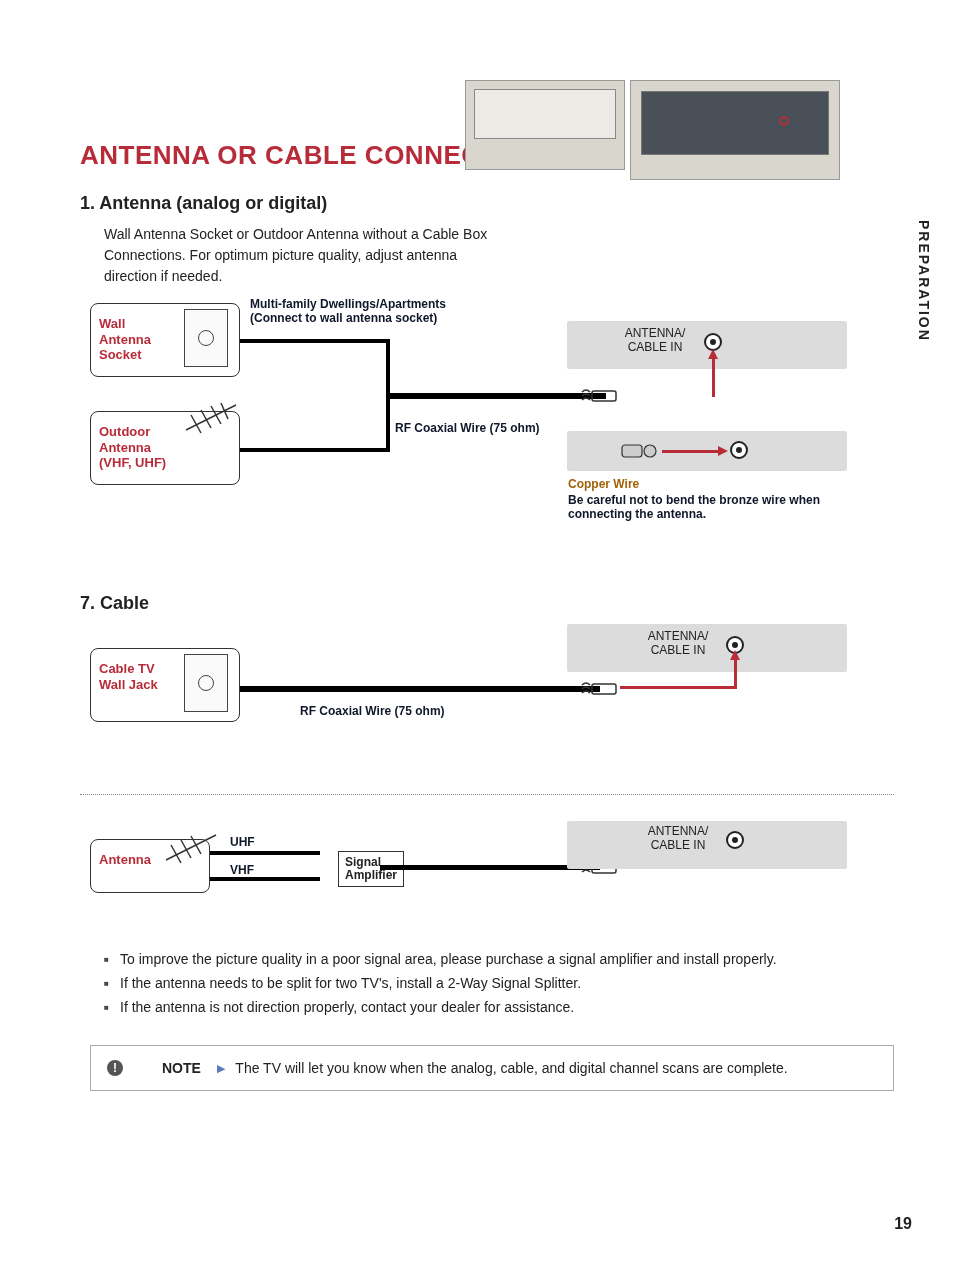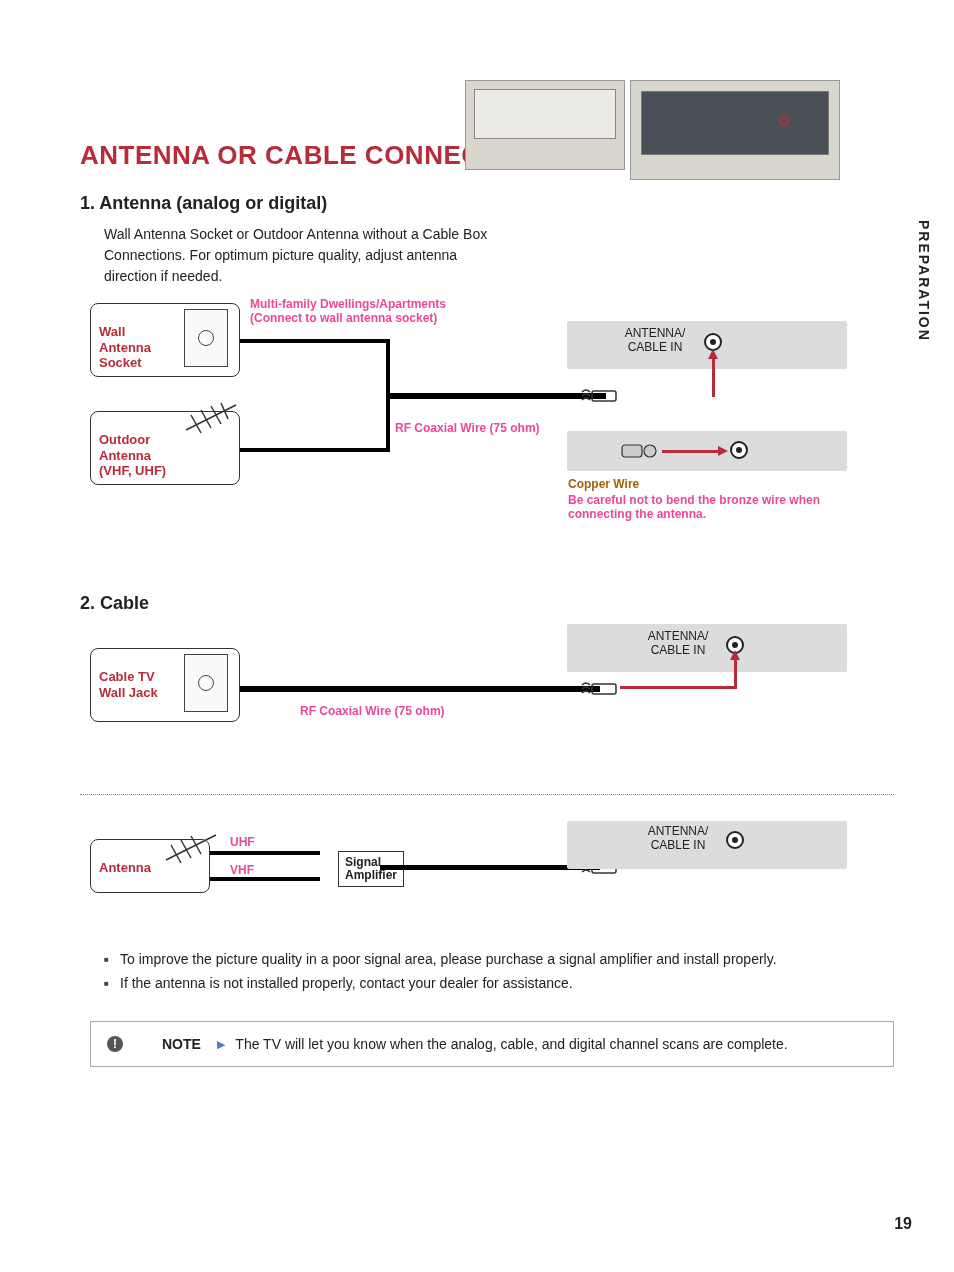--- a/index.html
+++ b/index.html
@@ -46,21 +46,21 @@
   .diagram {
     position: relative;
     margin-left: 10px;
     margin-bottom: 30px;
   }
   .box {
     position: absolute;
     background: #fff;
     border: 1px solid #333;
     border-radius: 8px;
-    padding: 20px 8px;
+    padding: 12px 8px;
     font-size: 13px;
     font-weight: bold;
     color: #b82c3a;
     line-height: 1.2;
   }
   .wallsock-icon {
     position: absolute;
     width: 44px; height: 58px;
     border: 1px solid #444;
     background: #fafafa;
@@ -72,21 +72,21 @@
   }
   .antenna-icon {
     position: absolute;
     width: 70px; height: 40px;
   }
   .antenna-icon svg { width:100%; height:100%; }
   .label {
     position: absolute;
     font-size: 12px;
     font-weight: bold;
-    color: #ec4899;
+    color: #0f172a;
     line-height: 1.2;
   }
   .label.red { color: #a16207; }
   .grayport {
     position: absolute;
     background: #dcdcdc;
     border-radius: 2px;
   }
   .port-text {
     position:absolute;
@@ -277,21 +277,21 @@
     <div class="line red" style="left:572px; top:147px; width:58px; height:3px;"></div>
     <div class="arrowhead-r" style="left:628px; top:143px;"></div>
     <div class="coax-ring" style="left:640px; top:138px;"></div>
 
     <div class="label red" style="left:478px; top:174px;">Copper Wire</div>
     <div class="label" style="left:478px; top:190px; width:290px; font-weight:bold;">
       <span>Be careful not to bend the bronze wire when connecting the antenna.</span>
     </div>
   </div>
 
-  <h2>2. Cable</h2>
+  <h2>7. Cable</h2>
   <div class="diagram" style="height:130px;">
     <div class="box" style="left:0; top:24px; width:150px; height:74px;">
       <span style="white-space:pre-line;margin-top:40px;">Cable TV
 Wall Jack</span>
     </div>
     <div class="wallsock-icon" style="left:94px; top:30px;"></div>
 
     <div class="line" style="left:150px; top:62px; width:360px; height:6px;"></div>
     <div class="jack" style="left:490px; top:55px;">
       <svg viewBox="0 0 40 20">
@@ -352,21 +352,22 @@
     <div class="grayport" style="left:477px; top:0px; width:280px; height:48px;"></div>
     <div class="port-text" style="left:548px; top:4px; width:80px;">
       <span style="white-space:pre-line;">ANTENNA/
 CABLE IN</span>
     </div>
     <div class="coax-ring" style="left:636px; top:10px;"></div>
   </div>
 
   <ul class="bullets">
     <li>To improve the picture quality in a poor signal area, please purchase a signal amplifier and install properly.</li>
-    <li>If the antenna is not installed properly, contact your dealer for assistance.</li>
+    <li>If the antenna needs to be split for two TV's, install a 2-Way Signal Splitter.</li>
+    <li>If the antenna is not direction properly, contact your dealer for assistance.</li>
   </ul>
 
   <div class="note-box">
     <span class="note-icon">!</span>
     <span class="note-title">NOTE</span>
     <span class="tri">▶</span>
     <span>The TV will let you know when the analog, cable, and digital channel scans are complete.</span>
   </div>
 </div>
 

